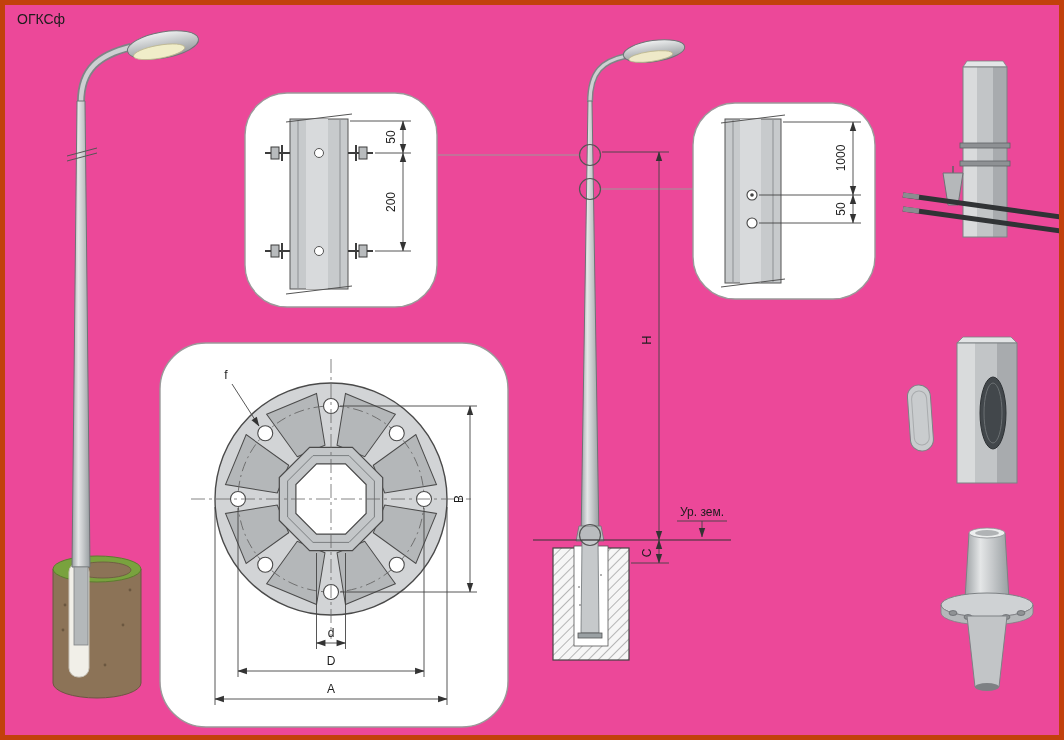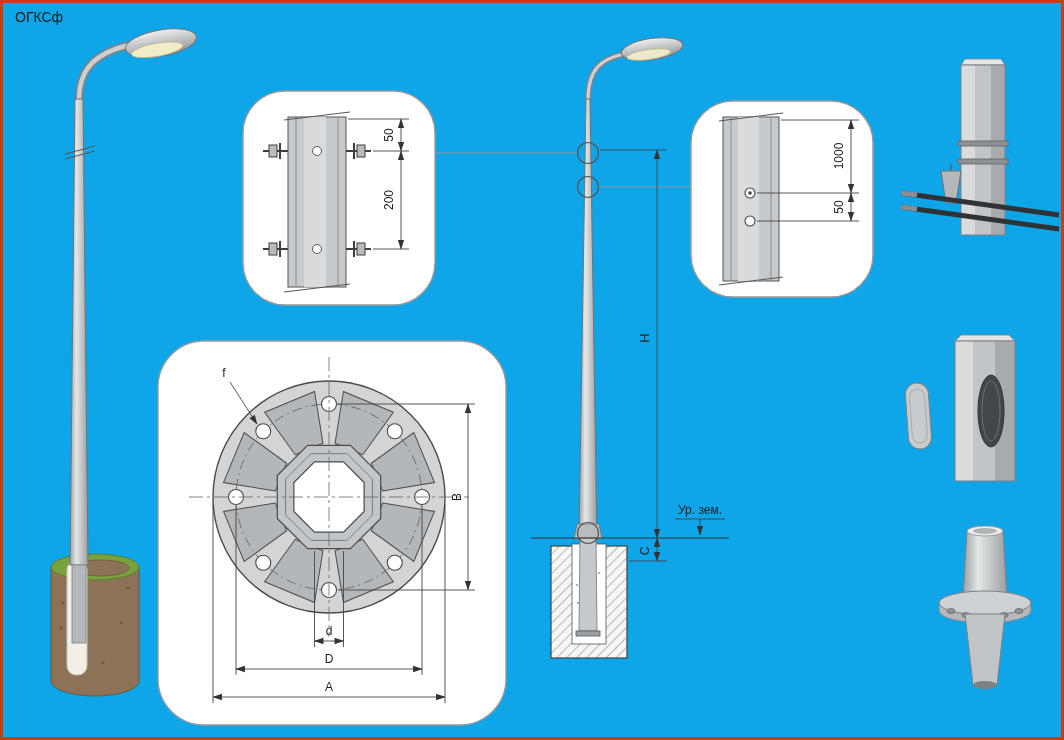--- a/index.html
+++ b/index.html
@@ -1,16 +1,16 @@
 <!DOCTYPE html>
 <html><head>
 <meta charset="utf-8">
 <style>
   html,body{margin:0;padding:0;background:#fff;}
-  .canvas{position:relative;width:1064px;height:740px;background:#0ea5e9;border:3px solid #c2410c;box-sizing:border-box;overflow:hidden;}
+  .canvas{position:relative;width:1064px;height:740px;background:#ec4899;border:5px solid #c2410c;box-sizing:border-box;overflow:hidden;}
   svg{display:block;}
   svg text{font-family:"Liberation Sans", sans-serif;fill:#1d1d1d;}
   .title-text{font-size:14px;}
   .dim{font-size:12px;}
 </style>
 </head>
 <body>
 
 <div class="canvas">
 <svg width="1064" height="740" viewBox="0 0 1064 740">

